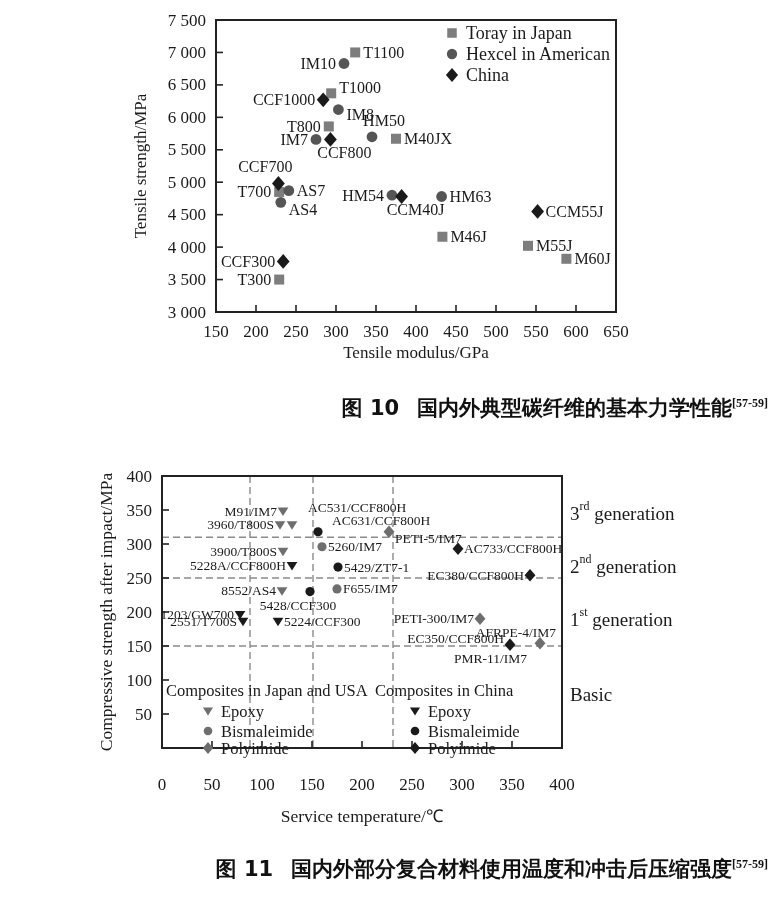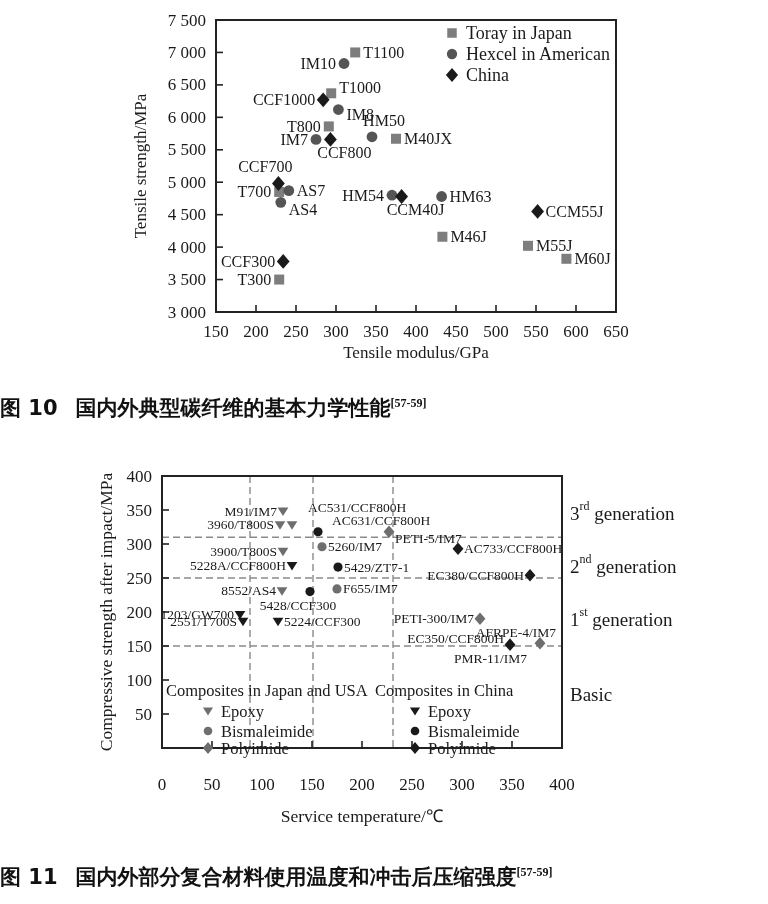--- a/index.html
+++ b/index.html
@@ -1,22 +1,22 @@
 <!DOCTYPE html>
 <html><head>
 <meta charset="utf-8">
 <style>
   html,body{margin:0;padding:0;background:#ffffff;}
   #page{position:relative;width:768px;height:904px;background:#ffffff;overflow:hidden;
         font-family:"Liberation Serif",serif;}
   #chart-svg{position:absolute;left:0;top:0;}
-  .caption{position:absolute;left:0;width:768px;text-align:left;
+  .caption{position:absolute;left:0;width:768px;text-align:right;
            font-family:"DejaVu Sans",sans-serif;font-weight:bold;color:#111;}
   #figure10-caption{top:394px;font-size:21px;}
-  #figure11-caption{top:855px;font-size:21px;margin-top:8px;}
+  #figure11-caption{top:855px;font-size:21px;}
   .caption .fig-label{margin-right:0.85em;}
   .caption sup{font-family:"Liberation Serif",serif;font-size:12px;font-weight:bold;
                vertical-align:super;line-height:0;}
 </style>
 </head>
 <body>
 
 <div id="page">
   <svg id="chart-svg" width="768" height="904" viewBox="0 0 768 904">
       <g>

